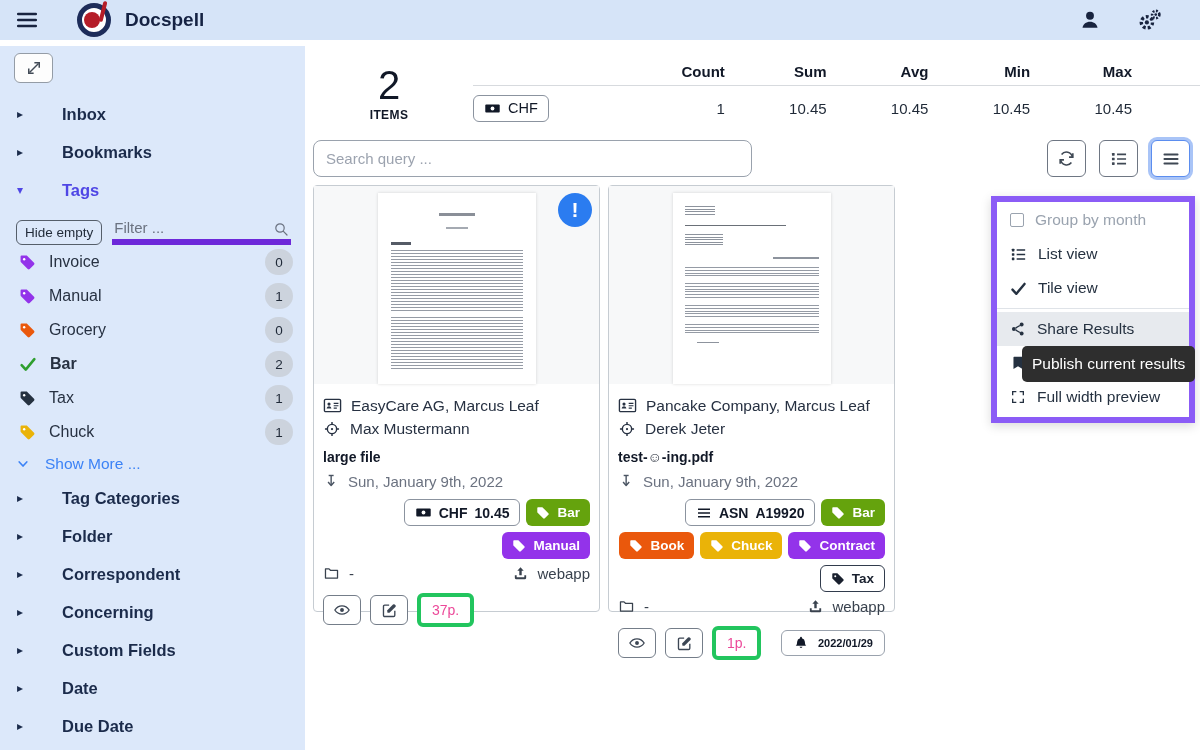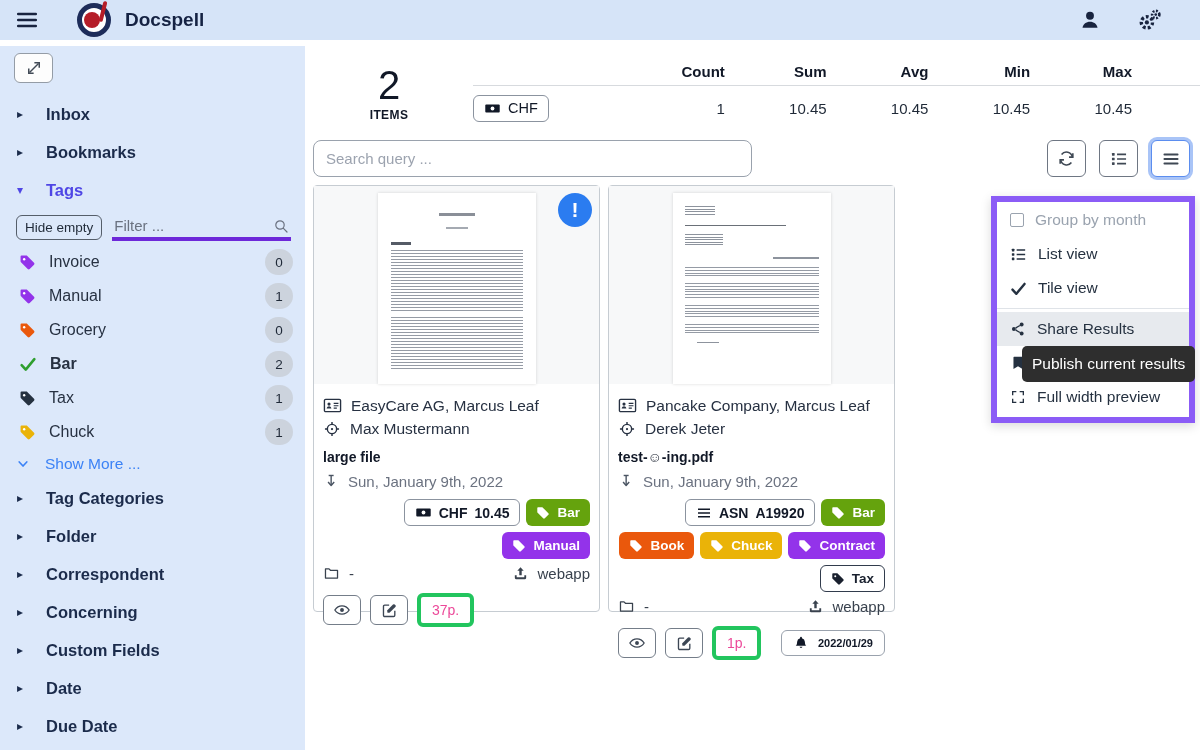--- a/index.html
+++ b/index.html
@@ -19,27 +19,27 @@
   .nav-right { margin-left:auto; display:flex; align-items:center; gap:36px; margin-right:24px; color:#18233f; }
 
   
   .sidebar { position:absolute; top:46px; left:0; width:305px; bottom:0; background:#dce8fa; }
   .expand-btn { margin:7px 0 0 14px; width:39px; height:30px; background:#fdfdfd; border:1px solid #949ca6;
                 border-radius:6px; display:flex; align-items:center; justify-content:center; color:#424b57; cursor:pointer; }
   .nav-list { margin-top:12px; }
   .nav-row { display:flex; align-items:center; height:38px; padding-left:17px;
              color:#1b2b4b; font-weight:700; font-size:16.5px; cursor:pointer; }
   .nav-row .caret { width:15px; font-size:12px; }
-  .nav-row .lbl { margin-left:14px; }
+  .nav-row .lbl { margin-left:30px; }
   .nav-row.tags-row { color:#4f46e5; }
-  .filter-bar { display:flex; align-items:center; height:36px; padding:0 14px 0 16px; gap:10px; }
+  .filter-bar { display:flex; align-items:flex-end; height:36px; padding:0 14px 0 16px; gap:10px; }
   .hide-empty { border:1px solid #555e6a; border-radius:6px; background:transparent; padding:4px 8px;
                 font-size:13.5px; color:#1f2937; font-family:inherit; cursor:pointer; }
   .filter-wrap { position:relative; flex:1; }
-  .filter-input { width:100%; background:transparent; border:none; border-bottom:4px solid #6d28d9;
+  .filter-input { width:100%; background:transparent; border:none; border-bottom:6px solid #6d28d9;
                   font-size:15px; color:#c2410c; padding:3px 24px 3px 2px; outline:none; font-family:inherit; }
   .filter-input::placeholder { color:#6b7280; }
   .filter-search { position:absolute; right:2px; top:3px; color:#6b7280; }
   .tag-row { display:flex; align-items:center; height:34px; padding:0 12px 0 19px; font-size:16px; color:#273142; cursor:pointer; }
   .tag-row .lbl { margin-left:13px; }
   .tag-row.sel .lbl { font-weight:700; }
   .cnt { margin-left:auto; background:#ccd3dd; border-radius:999px; min-width:28px; height:26px;
          display:flex; align-items:center; justify-content:center; font-size:13.5px; color:#1f2937; padding:0 7px; }
   .show-more { display:flex; align-items:center; gap:15px; height:30px; padding-left:16px;
                color:#3b82f6; font-size:15.5px; cursor:pointer; }

